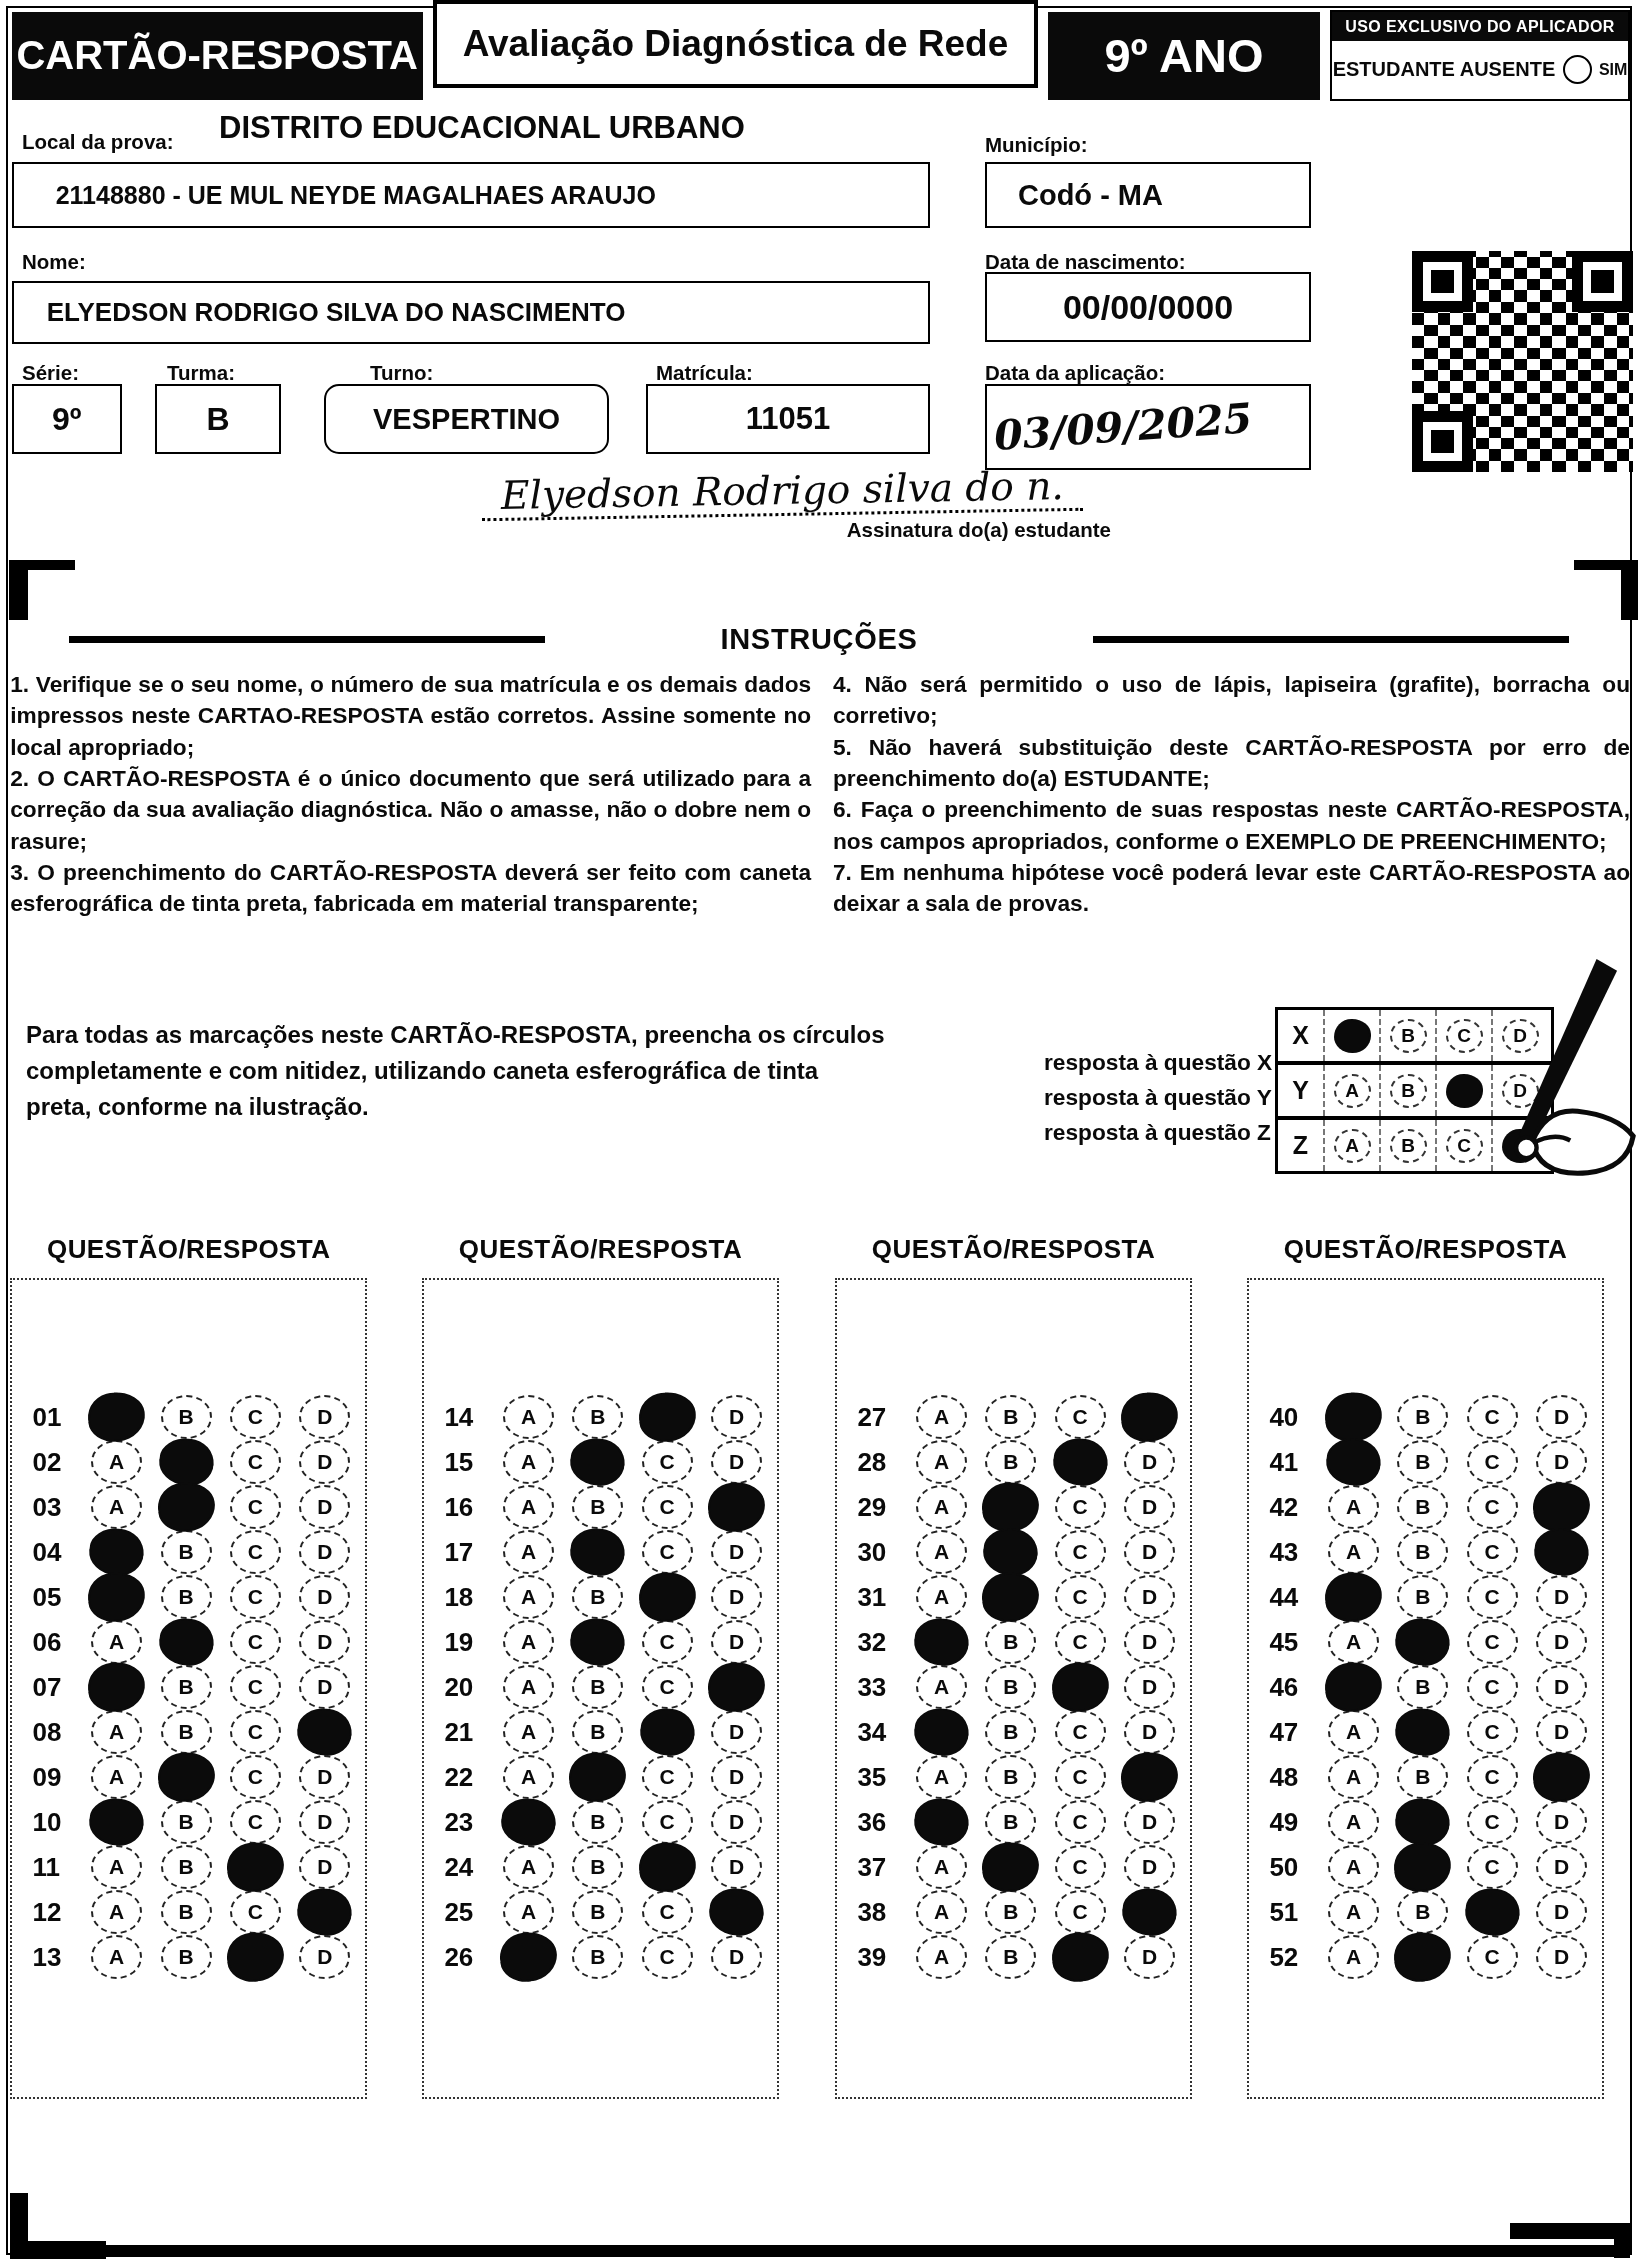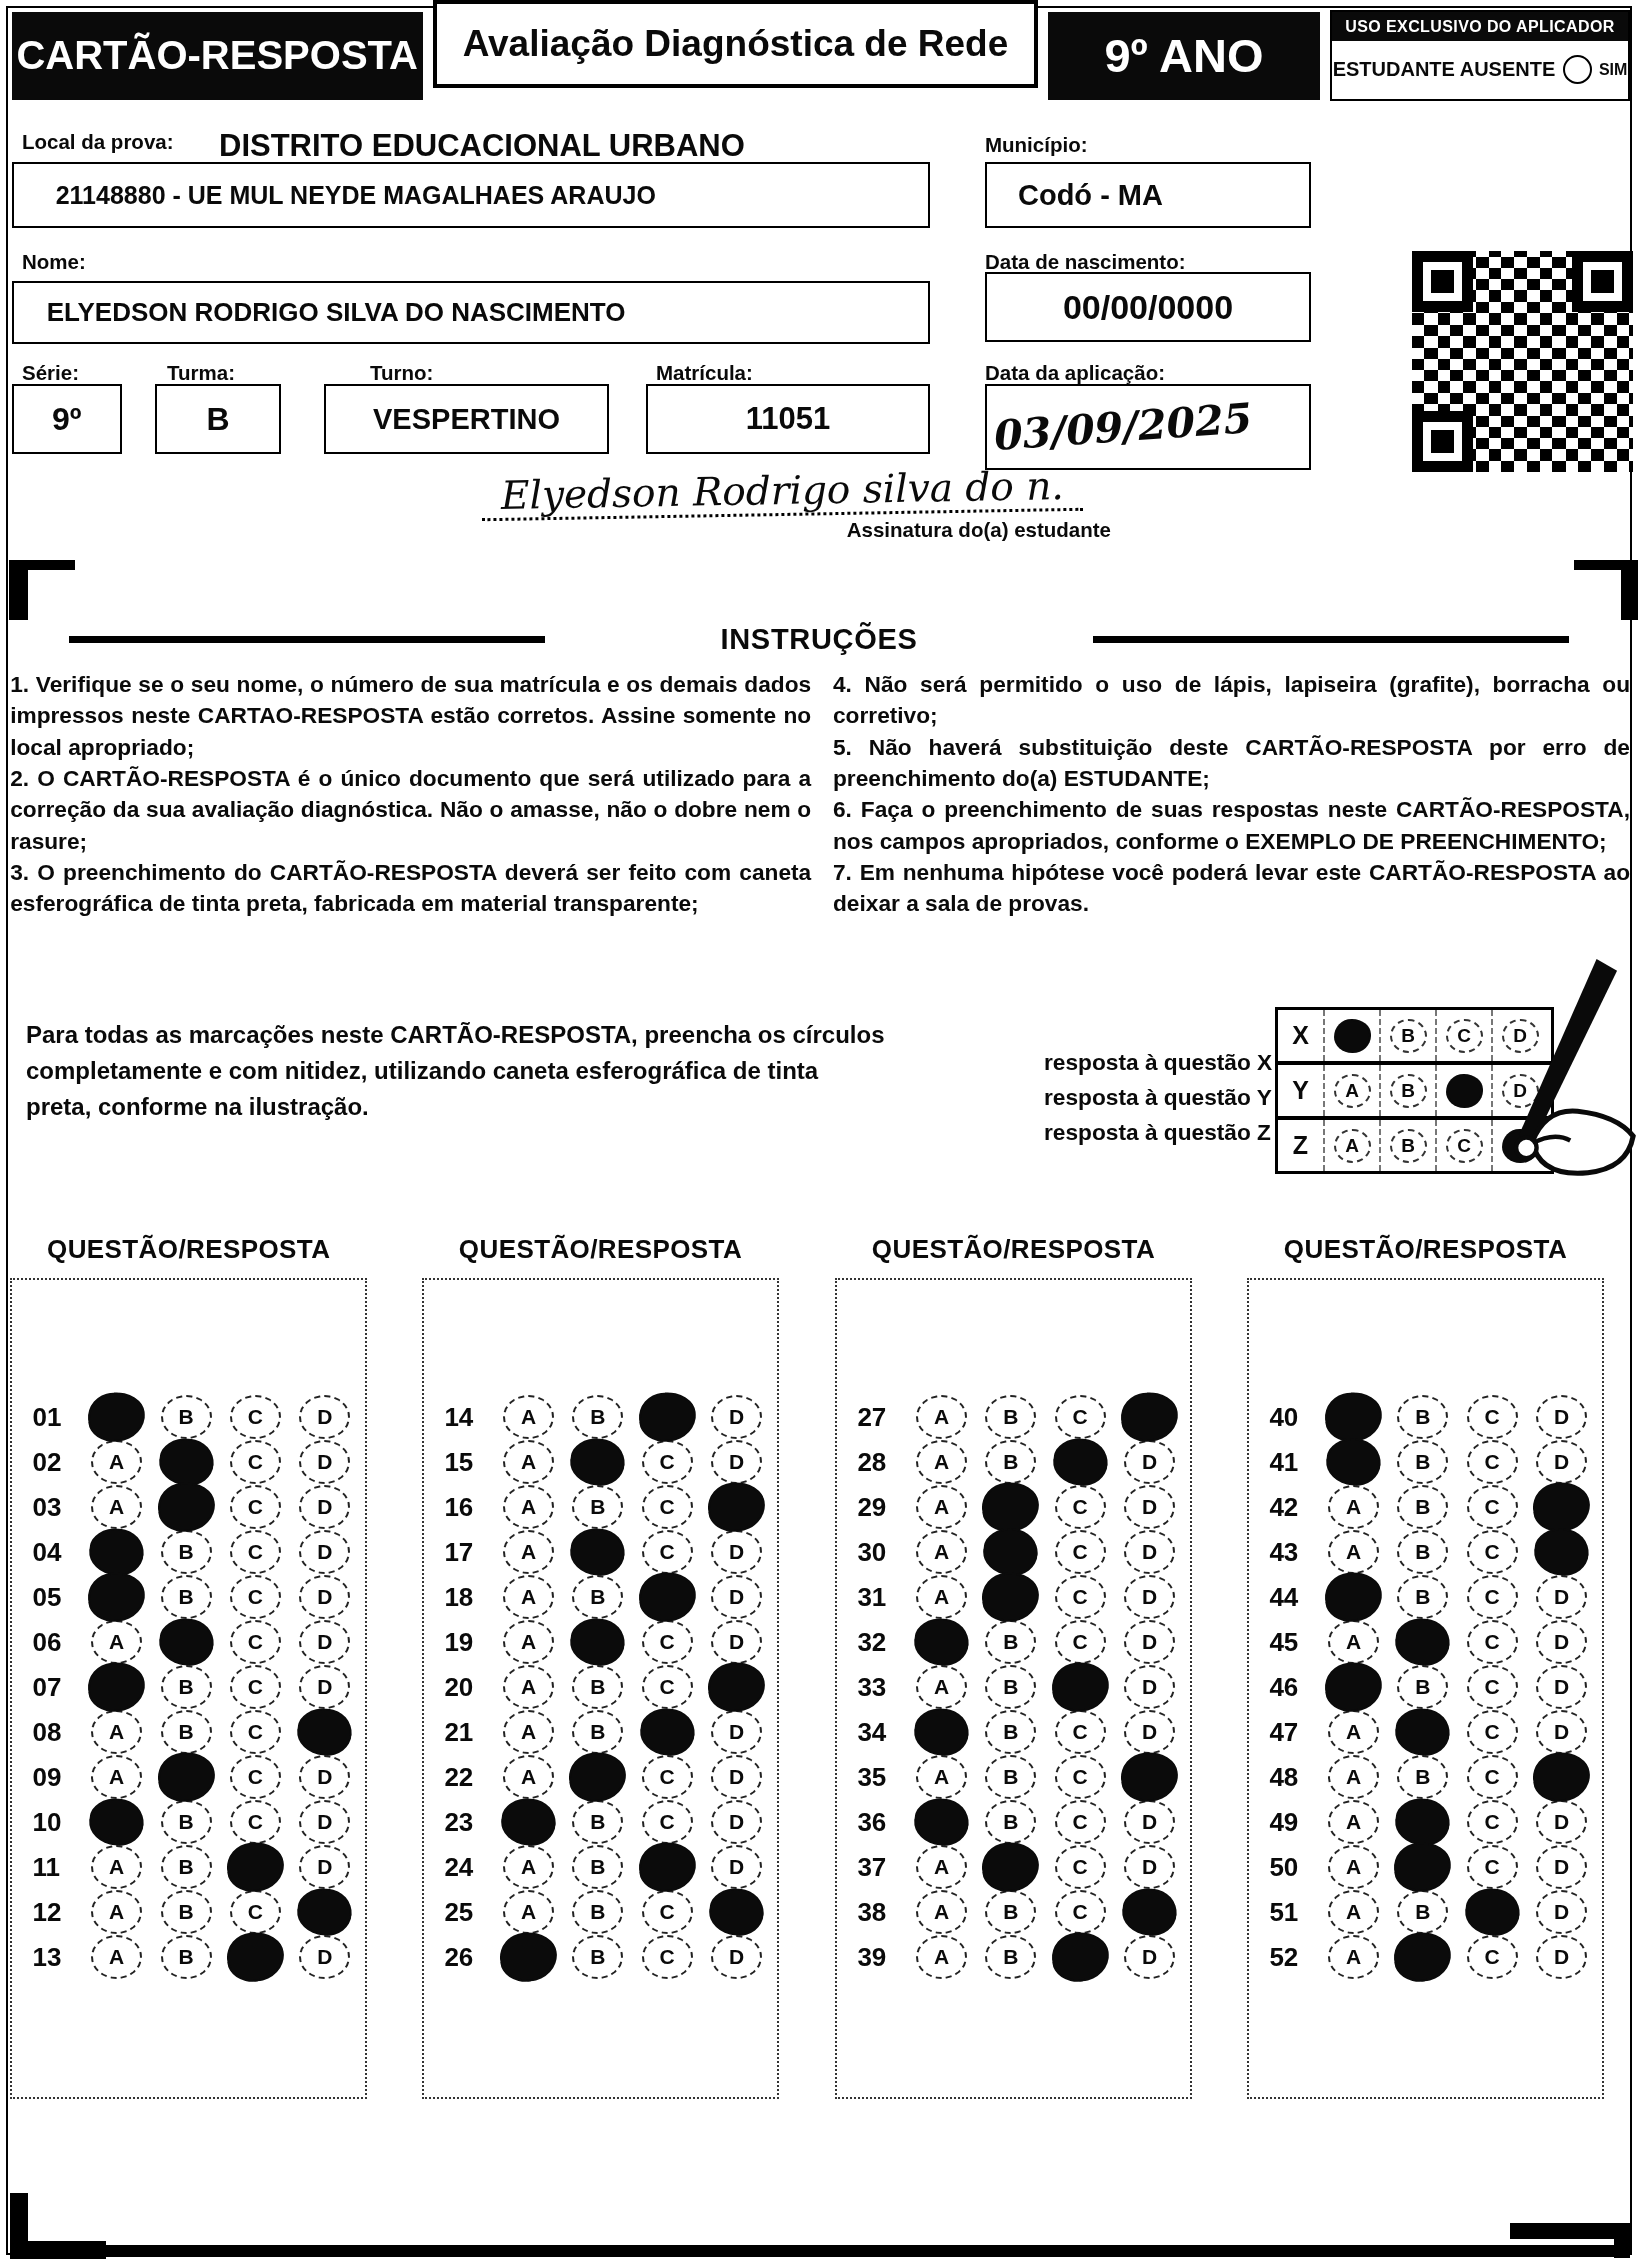--- a/index.html
+++ b/index.html
@@ -98,21 +98,21 @@
 <div class="aplicador">
   <div class="bar">USO EXCLUSIVO DO APLICADOR</div>
   <div class="row">
     <span>ESTUDANTE AUSENTE</span>
     <span class="bubble-sim"></span>
     <span class="sim-lbl">SIM</span>
   </div>
 </div>
 
 <span class="lbl" style="left:22px;top:130px;">Local da prova:</span>
-<span class="big-val" style="left:219px;top:128px;">DISTRITO EDUCACIONAL URBANO</span>
+<span class="big-val" style="left:219px;top:110px;">DISTRITO EDUCACIONAL URBANO</span>
 <div class="box" style="left:11.7px;top:162px;width:918px;height:66px;font-size:25px;padding-left:42px;">21148880 - UE MUL NEYDE MAGALHAES ARAUJO</div>
 
 <span class="lbl" style="left:985px;top:133px;">Município:</span>
 <div class="box" style="left:985px;top:162px;width:326px;height:66px;font-size:29px;padding-left:31px;">Codó - MA</div>
 
 <div class="qr">
   <div class="qf tl"></div>
   <div class="qf tr"></div>
   <div class="qf bl"></div>
 </div>
@@ -123,21 +123,21 @@
 <span class="lbl" style="left:985px;top:250px;">Data de nascimento:</span>
 <div class="box" style="left:985px;top:272px;width:326px;height:70px;font-size:34px;justify-content:center;">00/00/0000</div>
 
 <span class="lbl" style="left:22px;top:361px;">Série:</span>
 <div class="box" style="left:11.7px;top:384px;width:110px;height:70px;font-size:32px;justify-content:center;">9º</div>
 
 <span class="lbl" style="left:167px;top:361px;">Turma:</span>
 <div class="box" style="left:155px;top:384px;width:126px;height:70px;font-size:32px;justify-content:center;">B</div>
 
 <span class="lbl" style="left:335px;top:361px;margin-left:35px;">Turno:</span>
-<div class="box" style="left:324px;top:384px;width:285px;height:70px;font-size:29px;justify-content:center;">VESPERTINO</div>
+<div class="box" style="left:324px;top:384px;width:285px;height:70px;font-size:29px;justify-content:center;border-radius:15px;">VESPERTINO</div>
 
 <span class="lbl" style="left:656px;top:361px;">Matrícula:</span>
 <div class="box" style="left:646px;top:384px;width:284px;height:70px;font-size:31px;justify-content:center;">11051</div>
 
 <span class="lbl" style="left:985px;top:361px;">Data da aplicação:</span>
 <div class="box" style="left:985px;top:384px;width:326px;height:86px;">
   <span class="hw aplic-val">03/09/2025</span>
 </div>
 
 <div class="sig">

